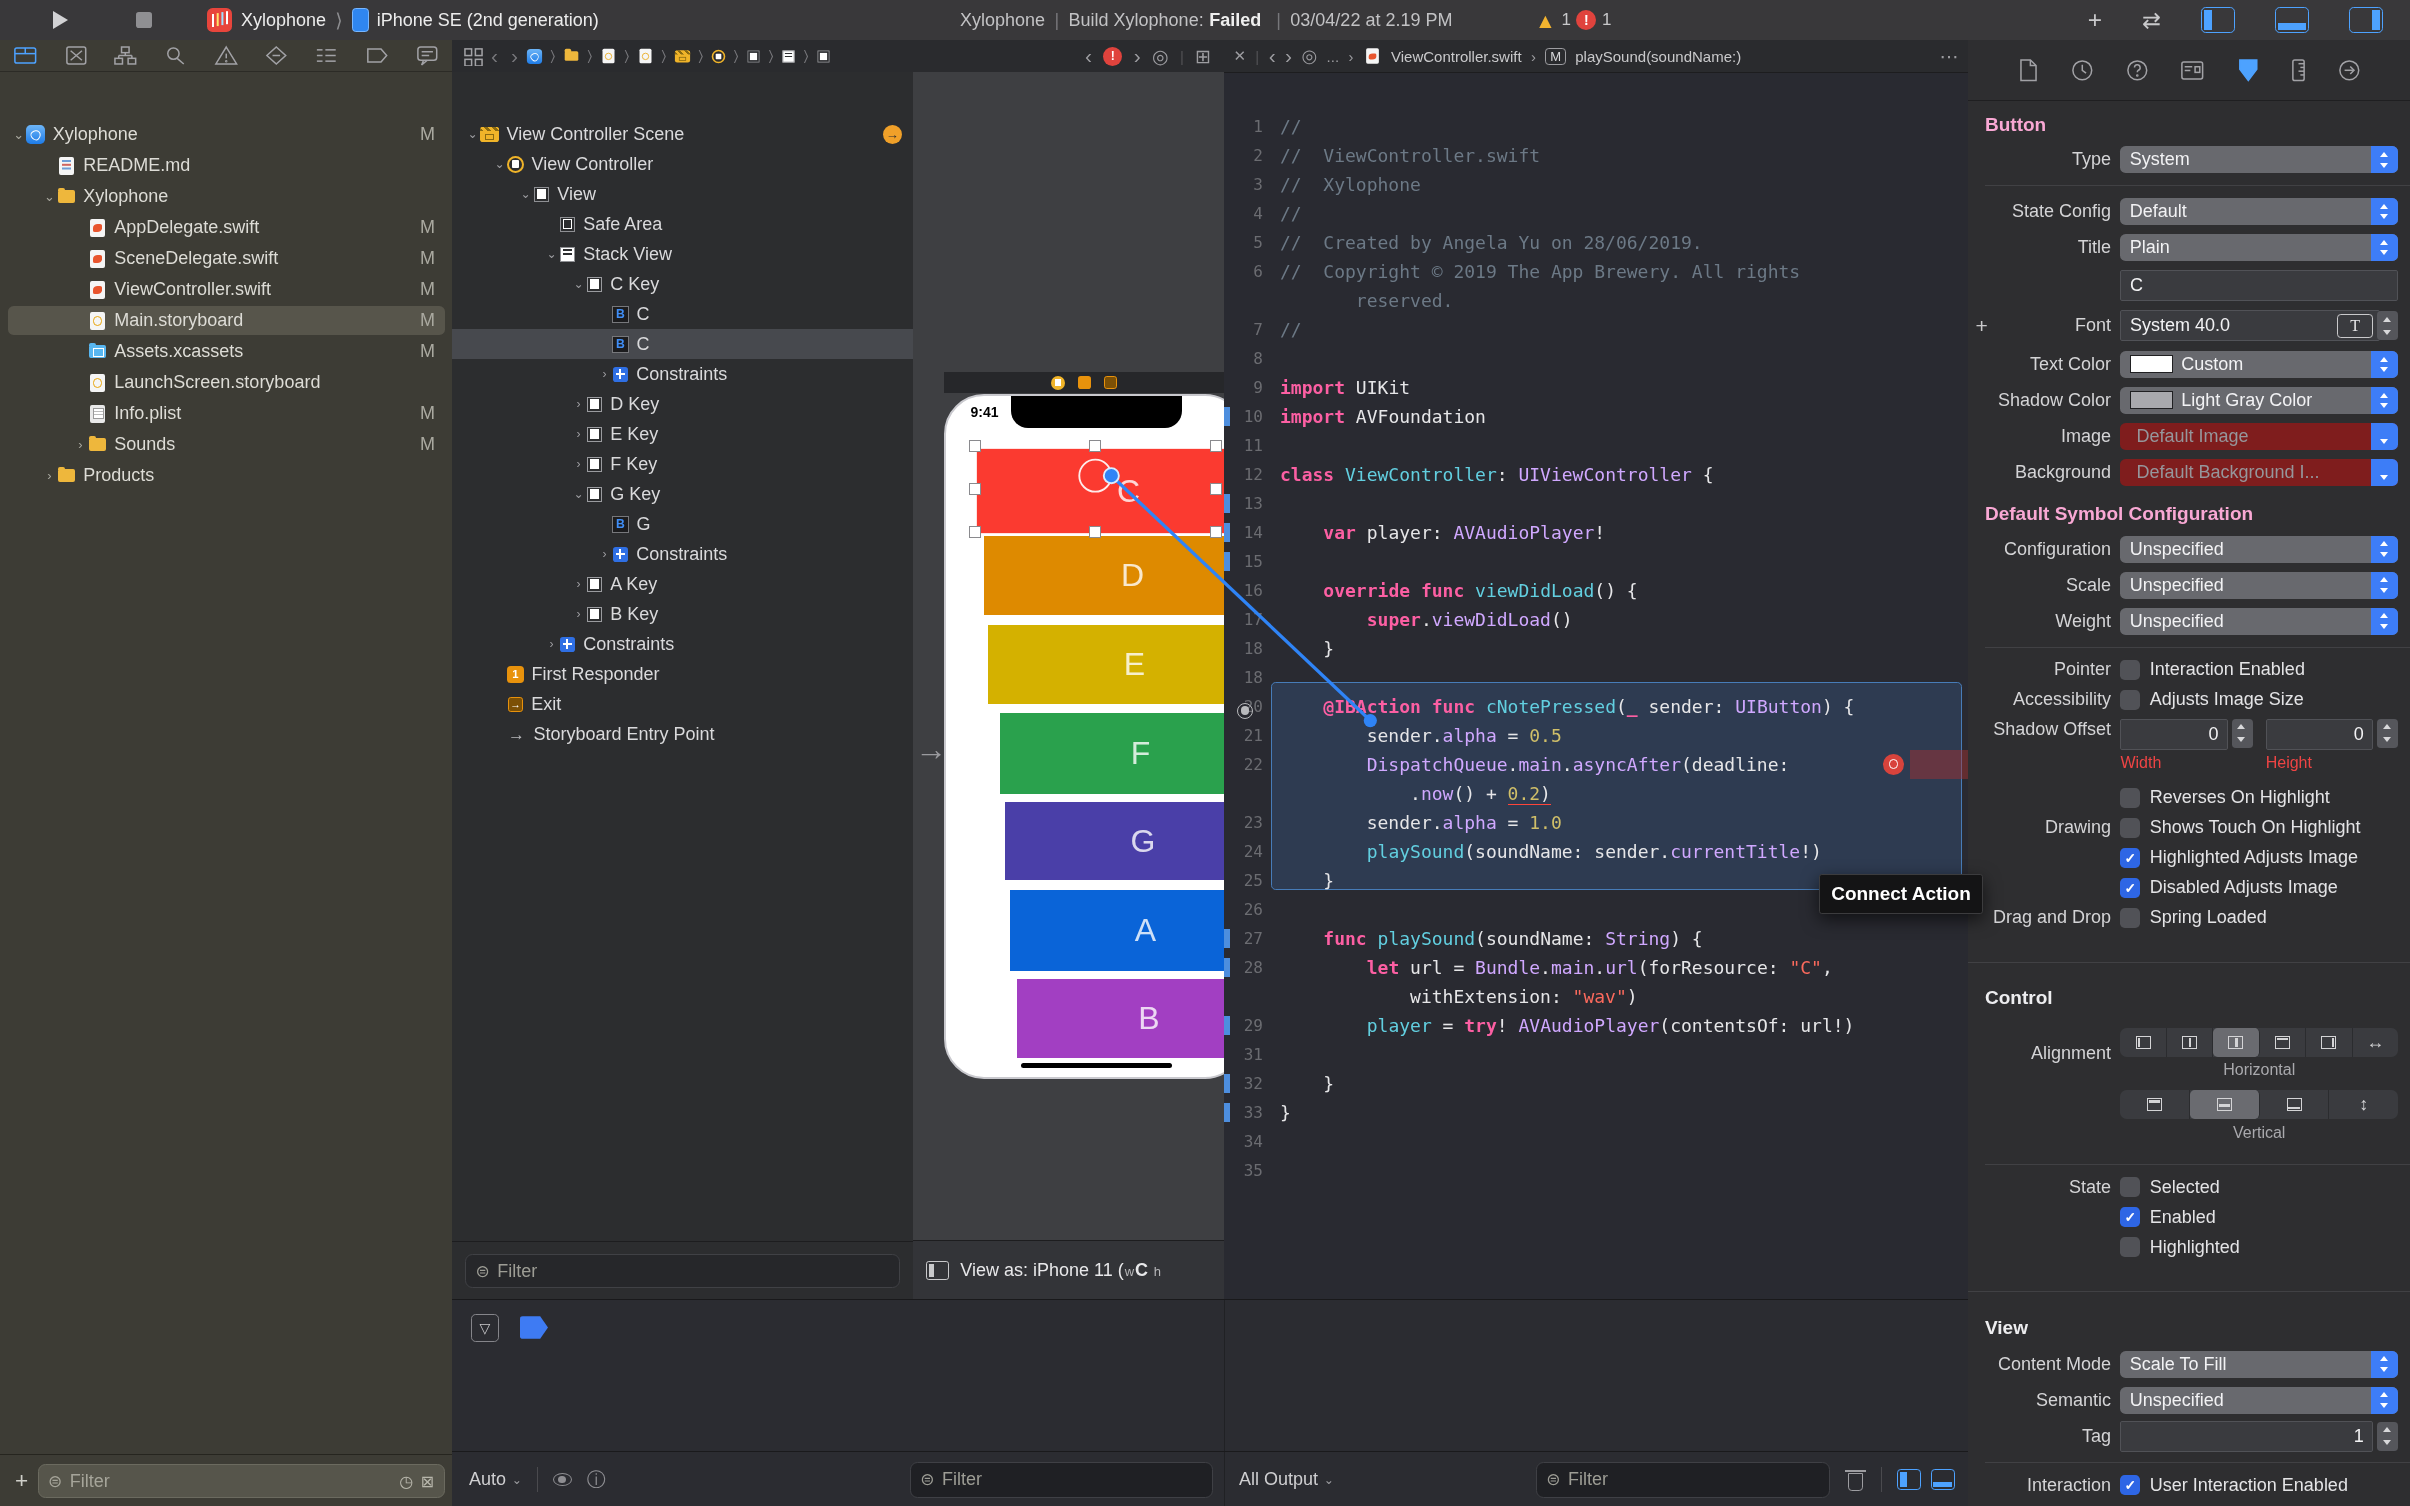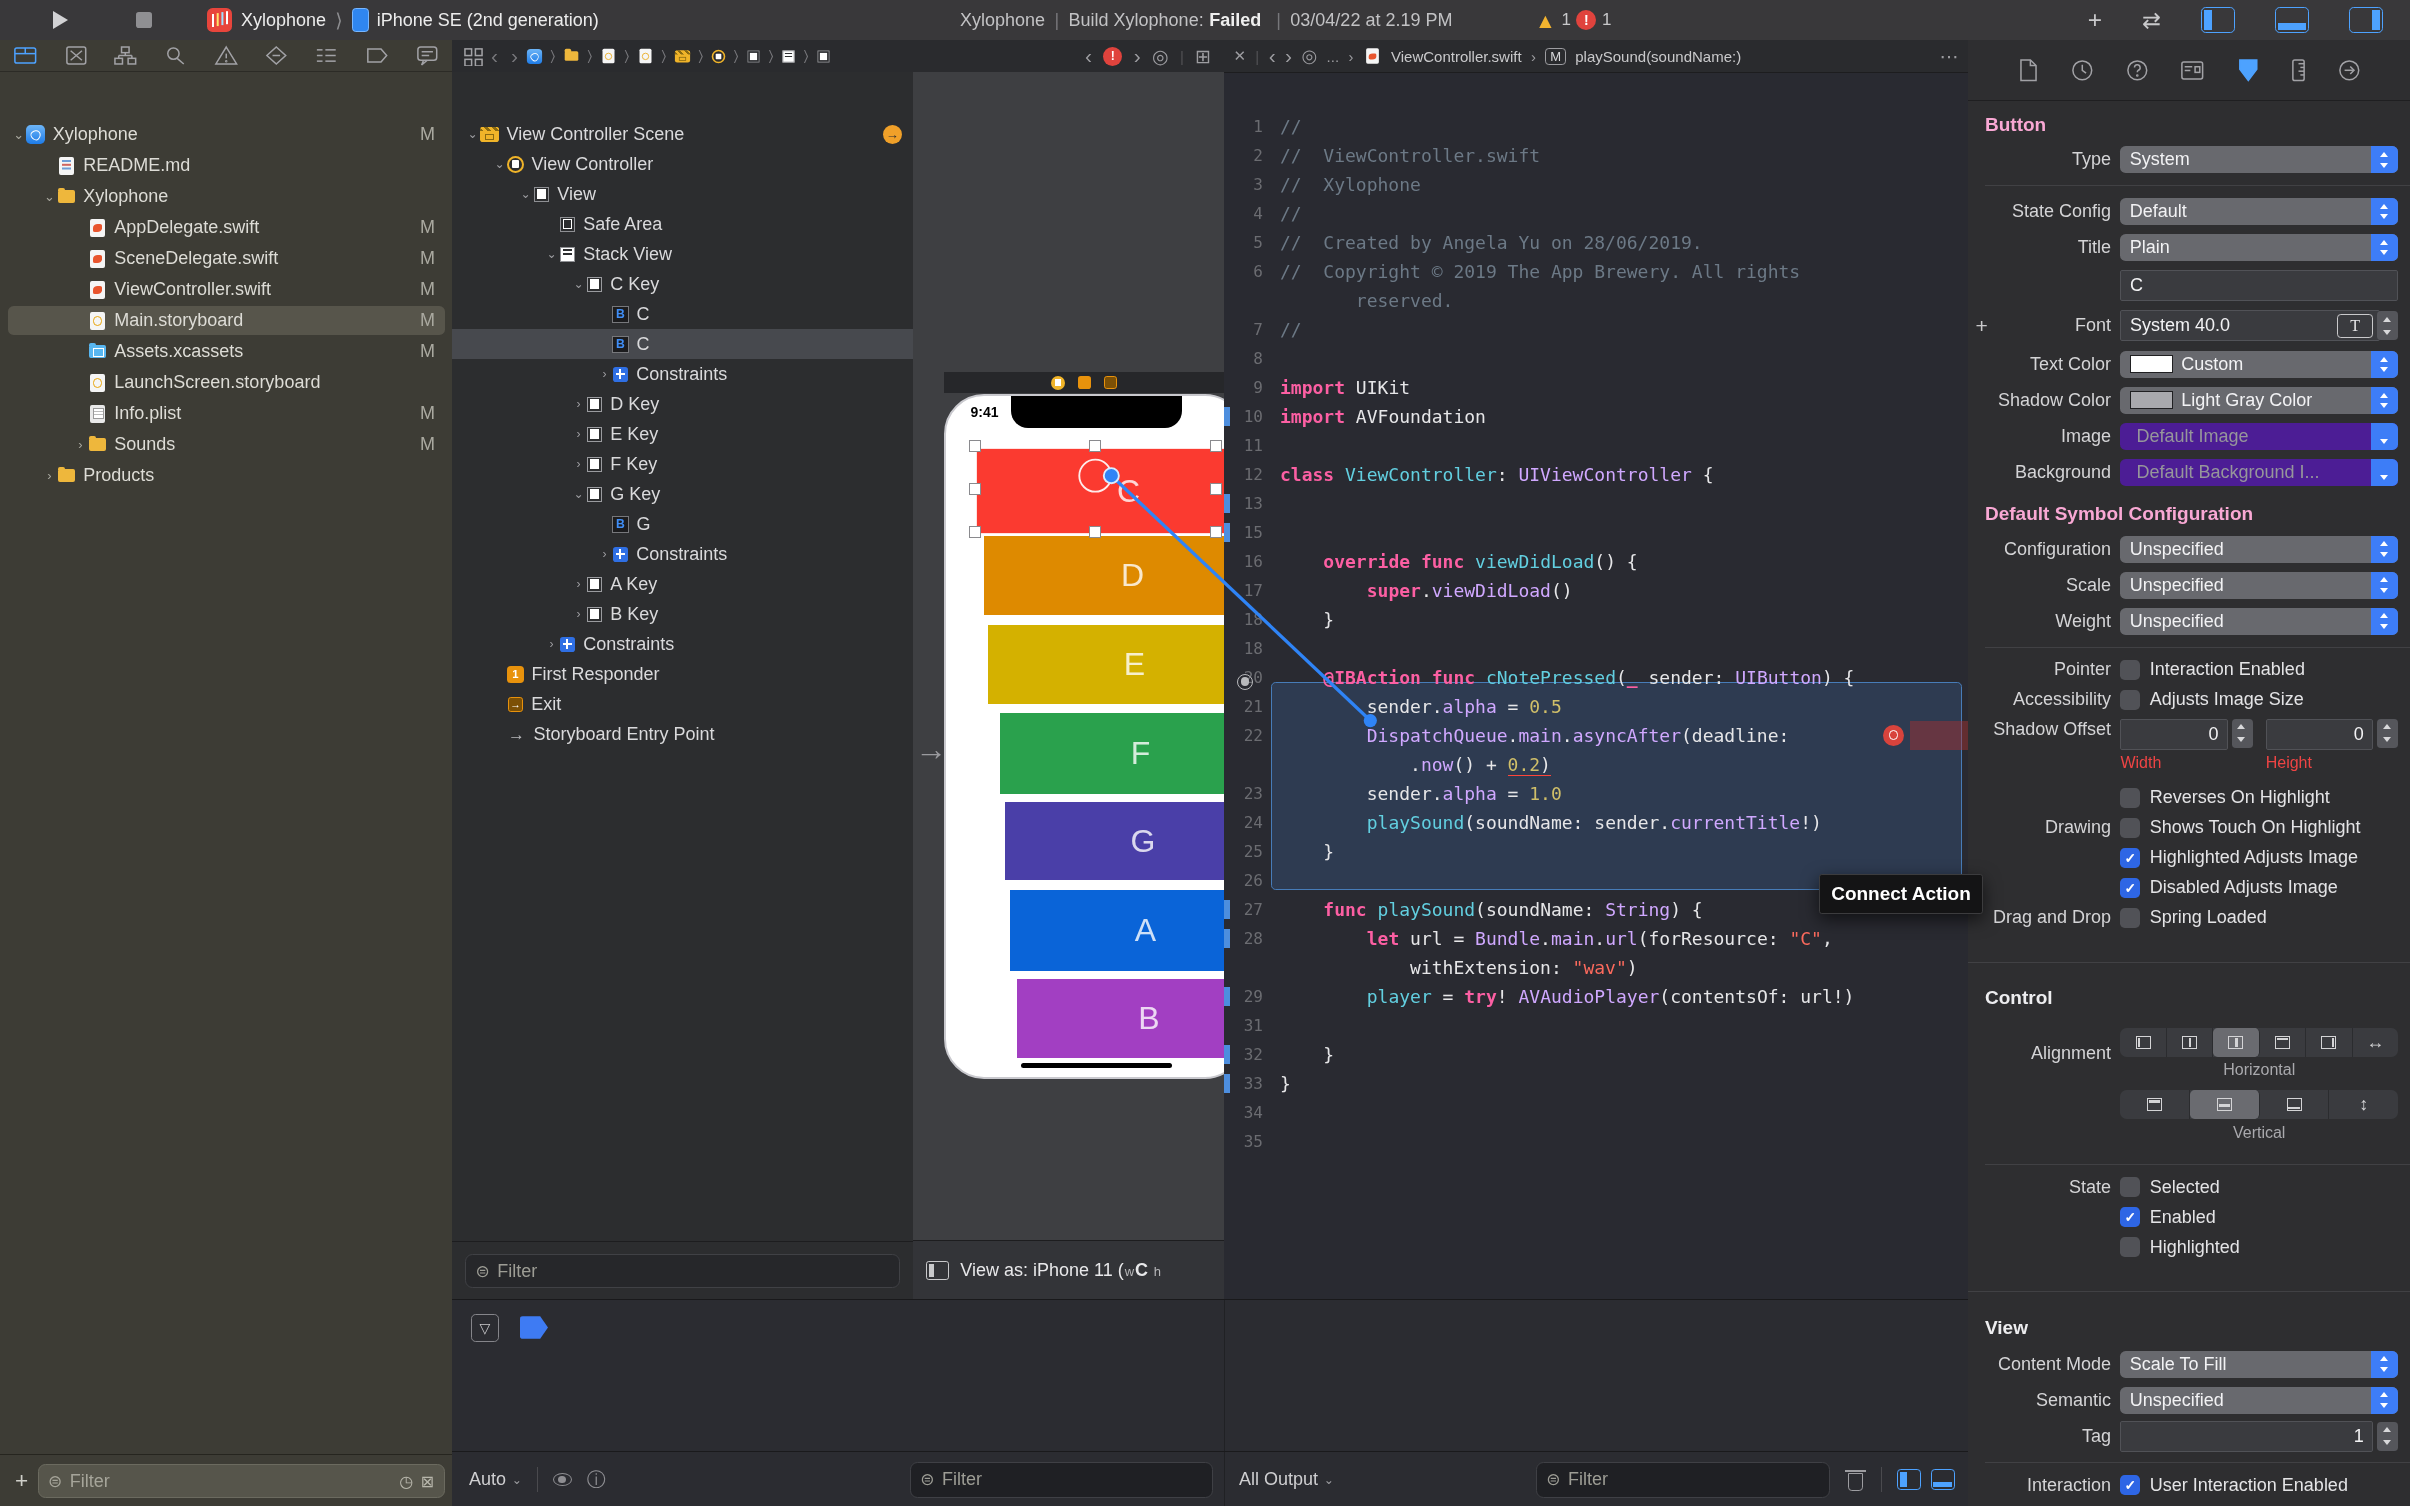--- a/index.html
+++ b/index.html
@@ -168,21 +168,21 @@
   .irow{display:flex;align-items:center;padding-right:13px;}
   .ilabel{width:143px;flex:none;text-align:right;color:#d4d4d6;}
   .ictrl{flex:1;margin-left:9.4px;display:flex;align-items:center;}
   .ihead{font-weight:bold;color:#f9a8d4;font-size:19px;padding:13px 0 5.6px 17px;}
   .isec{font-weight:bold;color:#ededef;font-size:19px;padding:24.5px 0 7.5px 17px;border-top:0.9px solid #414144;margin-top:29px;}
   .idivider{height:0.9px;background:#414144;margin:7.5px 0 7.5px 17px;}
   .dd{flex:1;height:27px;background:#68696e;border-radius:5.6px;display:flex;align-items:center;color:#f2f2f4;padding-left:9.4px;position:relative;}
   .dd .cap{position:absolute;right:0;top:0;bottom:0;width:27px;background:#3d7df7;border-radius:0 5.6px 5.6px 0;}
   .dd .cap::before{content:"";position:absolute;left:8.5px;top:5.6px;border-left:4.7px solid transparent;border-right:4.7px solid transparent;border-bottom:5.6px solid #fff;}
   .dd .cap::after{content:"";position:absolute;left:8.5px;bottom:5.6px;border-left:4.7px solid transparent;border-right:4.7px solid transparent;border-top:5.6px solid #fff;}
-  .dd.gray{background:#4c1d95;color:#96969b;padding-left:16px;}
+  .dd.gray{background:#7f1d1d;color:#96969b;padding-left:16px;}
   .dd.gray .cap::before{display:none;}
   .swatch{width:41px;height:16px;border:0.9px solid #202022;margin-right:8.5px;flex:none;}
   .tfield{flex:1;height:29px;background:#3a3b3f;border:0.9px solid #515257;border-radius:1.9px;color:#f2f2f4;display:flex;align-items:center;padding:0 8.5px;}
   .numfield{height:29px;background:#3a3b3f;border:0.9px solid #515257;border-radius:1.9px;color:#f2f2f4;display:flex;align-items:center;justify-content:flex-end;padding:0 8.5px;flex:1;}
   .stepper{width:21px;height:29px;background:#55565b;border-radius:3.8px;margin-left:3.8px;position:relative;flex:none;}
   .stepper::before{content:"";position:absolute;left:5.6px;top:5.6px;border-left:4.7px solid transparent;border-right:4.7px solid transparent;border-bottom:5.6px solid #d8d8da;}
   .stepper::after{content:"";position:absolute;left:5.6px;bottom:5.6px;border-left:4.7px solid transparent;border-right:4.7px solid transparent;border-top:5.6px solid #d8d8da;}
   .fontT{width:36px;height:23.5px;border:1.9px solid #c9c9cb;border-radius:3.8px;margin-left:-43px;color:#e6e6e8;font-family:"Liberation Serif",serif;display:flex;align-items:center;justify-content:center;font-size:16px;box-sizing:border-box;}
   .cbox{width:20px;height:20px;border-radius:4.7px;background:#515257;flex:none;}
   .cbox.on{background:#2e66e5;color:#fff;text-align:center;line-height:20px;font-size:14px;font-weight:bold;}
@@ -660,20 +660,24 @@
           </div>
           <div class="crow">
             <span class="gut"><span>12</span></span>
             <span class="ctext"><span class="s-k">class</span><span class="s-p"> ViewController</span><span class="s-w">: </span><span class="s-t">UIViewController</span><span class="s-w"> {</span></span>
           </div>
           <div class="crow">
             <span class="gut"><span class="chgbar"></span><span>13</span></span>
             <span class="ctext"></span>
           </div>
           <div class="crow">
+            <span class="gut"><span class="chgbar"></span><span>14</span></span>
+            <span class="ctext"><span class="s-w">    </span><span class="s-k">var</span><span class="s-w"> player: </span><span class="s-t">AVAudioPlayer</span><span class="s-w">!</span></span>
+          </div>
+          <div class="crow">
             <span class="gut"><span class="chgbar"></span><span>15</span></span>
             <span class="ctext"></span>
           </div>
           <div class="crow">
             <span class="gut"><span>16</span></span>
             <span class="ctext"><span class="s-w">    </span><span class="s-k">override</span><span class="s-w"> </span><span class="s-k">func</span><span class="s-w"> </span><span class="s-p">viewDidLoad</span><span class="s-w">() {</span></span>
           </div>
           <div class="crow">
             <span class="gut"><span>17</span></span>
             <span class="ctext"><span class="s-w">        </span><span class="s-k">super</span><span class="s-w">.</span><span class="s-t">viewDidLoad</span><span class="s-w">()</span></span>

